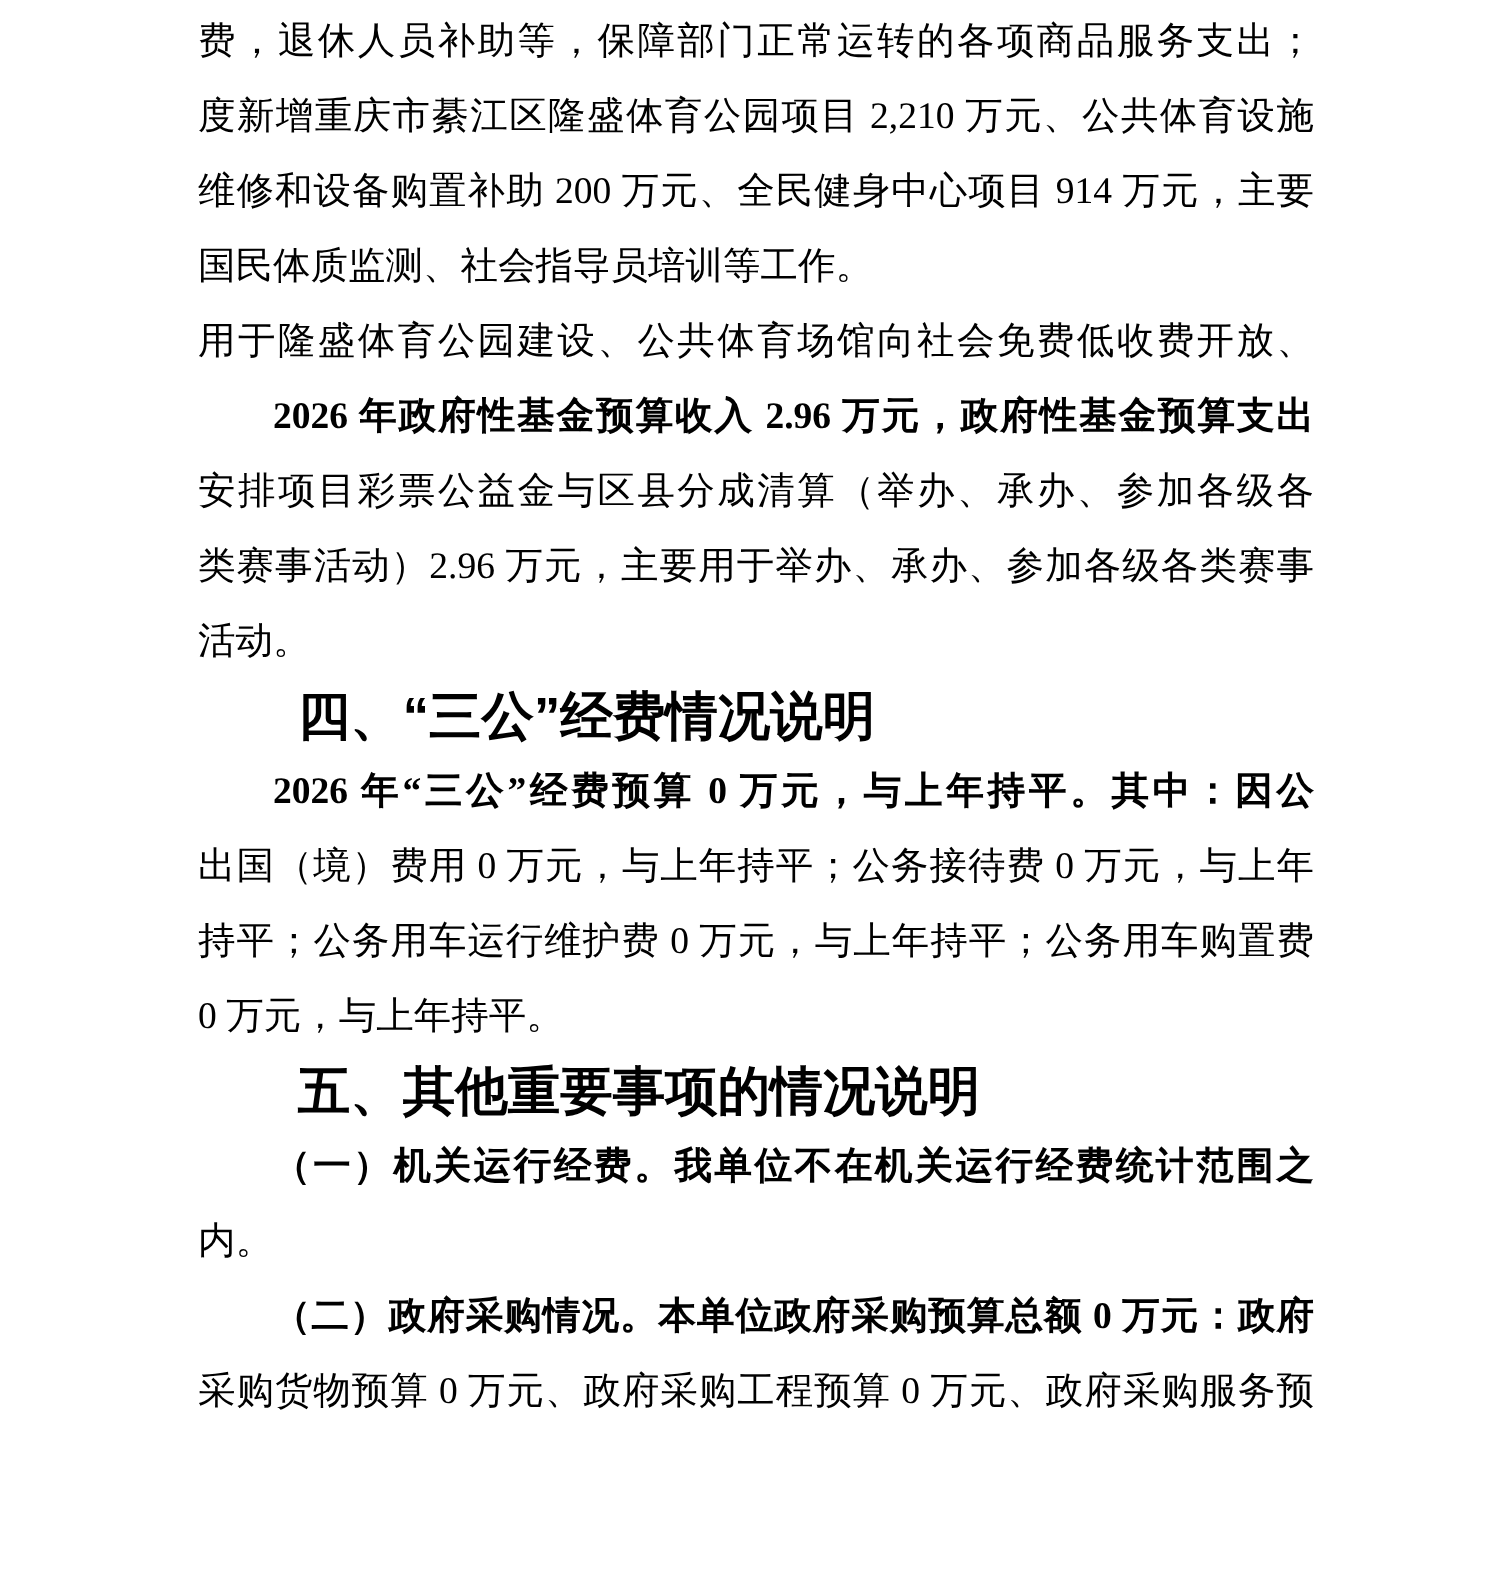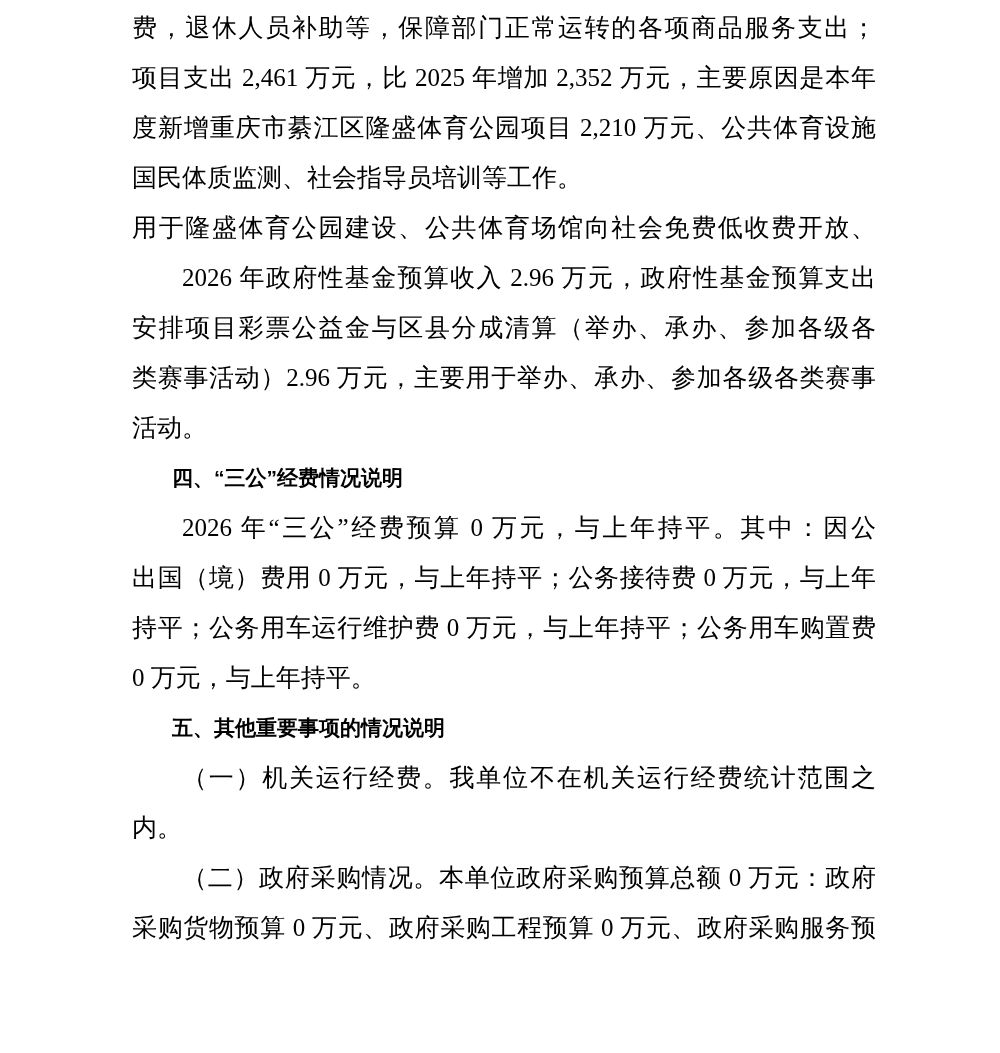--- a/index.html
+++ b/index.html
@@ -31,38 +31,39 @@
     text-align: justify;
     text-align-last: justify;
     overflow: hidden;
     white-space: normal;
   }
   .ln.end {
     text-align-last: left;
   }
   .ln.indent {
     text-indent: 2em;
+    font-weight: bold;
   }
   .ln.heading {
     font-family: "Liberation Sans", "DejaVu Sans", sans-serif;
     font-weight: bold;
-    font-size: 21px;
+    font-size: 35px;
     text-align: center;
     text-align-last: left;
     text-indent: 1.9em;
   }
 </style>
 </head>
 <body>
 
 <div class="page">
   <div class="text-block">
     <div class="ln">费，退休人员补助等，保障部门正常运转的各项商品服务支出；</div>
-    <div class="ln">项目支出 2,461 万元，比 2025 年增加 2,352 万元，主要原因是本年</div>
     <div class="ln">度新增重庆市綦江区隆盛体育公园项目 2,210 万元、公共体育设施</div>
+    <div class="ln">维修和设备购置补助 200 万元、全民健身中心项目 914 万元，主要</div>
     <div class="ln end">国民体质监测、社会指导员培训等工作。</div>
     <div class="ln">用于隆盛体育公园建设、公共体育场馆向社会免费低收费开放、</div>
     <div class="ln indent">2026 年政府性基金预算收入 2.96 万元，政府性基金预算支出</div>
     <div class="ln">安排项目彩票公益金与区县分成清算（举办、承办、参加各级各</div>
     <div class="ln">类赛事活动）2.96 万元，主要用于举办、承办、参加各级各类赛事</div>
     <div class="ln end">活动。</div>
     <div class="ln heading">四、“三公”经费情况说明</div>
     <div class="ln indent">2026 年“三公”经费预算 0 万元，与上年持平。其中：因公</div>
     <div class="ln">出国（境）费用 0 万元，与上年持平；公务接待费 0 万元，与上年</div>
     <div class="ln">持平；公务用车运行维护费 0 万元，与上年持平；公务用车购置费</div>

